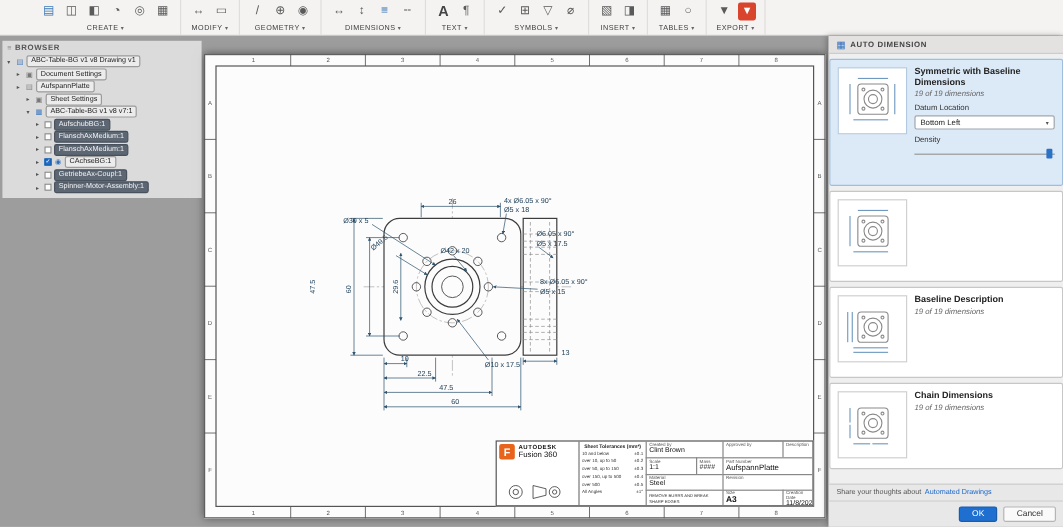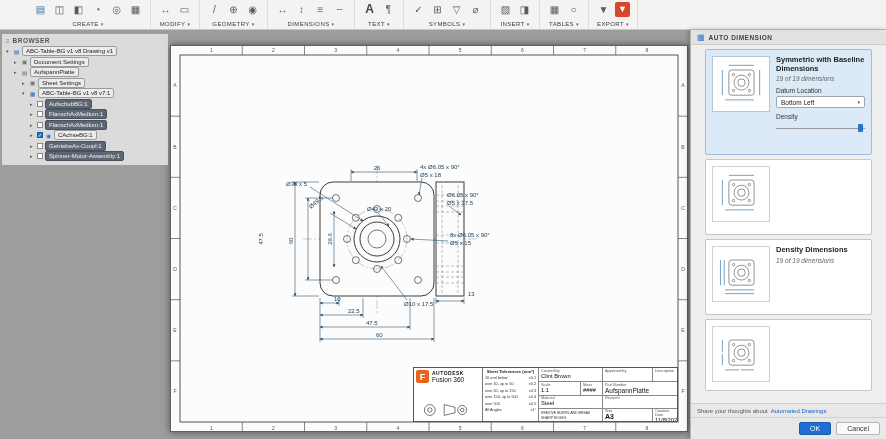--- a/index.html
+++ b/index.html
@@ -77,21 +77,21 @@
   .cb{width:6px;height:6px;border:1px solid #8a8a8a;background:#fff;display:inline-block;flex:none;}
   .cb.on{background:#1f6fd0;border-color:#185da8;color:#fff;font-size:5px;line-height:5px;text-align:center;}
 
   
   #right-panel{position:absolute;right:0;top:0;width:196px;height:409px;background:#efefef;
     border-left:1px solid #b5b5b5;display:flex;flex-direction:column;z-index:9;box-shadow:-1px 0 5px rgba(0,0,0,.3);}
   .ad-header{height:15px;background:#e3e2e1;display:flex;align-items:center;gap:4px;padding:0 6px;
     border-bottom:1px solid #ccc;flex:none;}
   .ad-hicon{color:#2f6fbe;font-size:8px;}
   .ad-title{font-size:6.5px;font-weight:bold;color:#444;letter-spacing:.5px;}
-  .ad-cards{flex:1;overflow:hidden;padding:4px 14px;display:flex;flex-direction:column;gap:4px;}
+  .ad-cards{flex:1;overflow:hidden;padding:4px 0;display:flex;flex-direction:column;gap:4px;}
   .ad-card{background:#fff;border:1px solid #c7c7c7;border-radius:2px;display:flex;gap:6px;padding:6px;flex:none;cursor:pointer;}
   .ad-card.selected{background:#dce9f7;border-color:#9dbede;height:106px;}
   .ad-card.plain{height:76px;}
   .ad-card.last{height:72px;}
   .thumb{width:58px;height:56px;background:#fff;border:1px solid #d0d0d0;flex:none;}
   .ad-card.selected .thumb{border-color:#b3c9e0;}
   .tgeo{fill:none;stroke:#8a8a8a;stroke-width:1;}
   .tdim{stroke:#4a7fae;stroke-width:.8;}
   .ad-info{flex:1;min-width:0;}
   .ad-ctitle{font-size:7.5px;font-weight:bold;color:#222;line-height:1.15;}
@@ -605,39 +605,43 @@
           <circle class="tgeo" cx="22" cy="18" r="1.3"></circle>
             <circle class="tgeo" cx="39" cy="18" r="1.3"></circle>
           <circle class="tgeo" cx="22" cy="35" r="1.3"></circle>
             <circle class="tgeo" cx="39" cy="35" r="1.3"></circle>
           <line class="tdim" x1="8" y1="13" x2="8" y2="40"></line>
           <line class="tdim" x1="12" y1="13" x2="12" y2="40"></line>
           <line class="tdim" x1="13" y1="45" x2="44" y2="45"></line>
           <line class="tdim" x1="13" y1="49" x2="44" y2="49"></line>
         </svg>
         <div class="ad-info">
-          <div class="ad-ctitle">Density Dimensions</div>
+          <div class="ad-ctitle">Baseline Description</div>
           <div class="ad-count">19 of 19 dimensions</div>
         </div>
       </div>
 
       <div class="ad-card last">
         <svg class="thumb" viewBox="0 0 60 56">
           <rect class="tgeo" x="17" y="13" width="27" height="27" rx="3"></rect>
           <circle class="tgeo" cx="30.5" cy="26.5" r="8"></circle>
           <circle class="tgeo" cx="30.5" cy="26.5" r="4"></circle>
           <circle class="tgeo" cx="22" cy="18" r="1.3"></circle>
             <circle class="tgeo" cx="39" cy="18" r="1.3"></circle>
           <circle class="tgeo" cx="22" cy="35" r="1.3"></circle>
             <circle class="tgeo" cx="39" cy="35" r="1.3"></circle>
           <line class="tdim" x1="13" y1="45" x2="28" y2="45"></line>
           <line class="tdim" x1="30" y1="45" x2="44" y2="45"></line>
           <line class="tdim" x1="10" y1="13" x2="10" y2="26"></line>
           <line class="tdim" x1="10" y1="28" x2="10" y2="40"></line>
         </svg>
+        <div class="ad-info">
+          <div class="ad-ctitle">Chain Dimensions</div>
+          <div class="ad-count">19 of 19 dimensions</div>
+        </div>
       </div>
     </div>
 
     <div class="ad-footer-share">
       <span>Share your thoughts about</span>
       <span class="share-link">Automated Drawings</span>
     </div>
     <div class="ad-actions">
       <button class="btn primary">OK</button>
       <button class="btn">Cancel</button>

